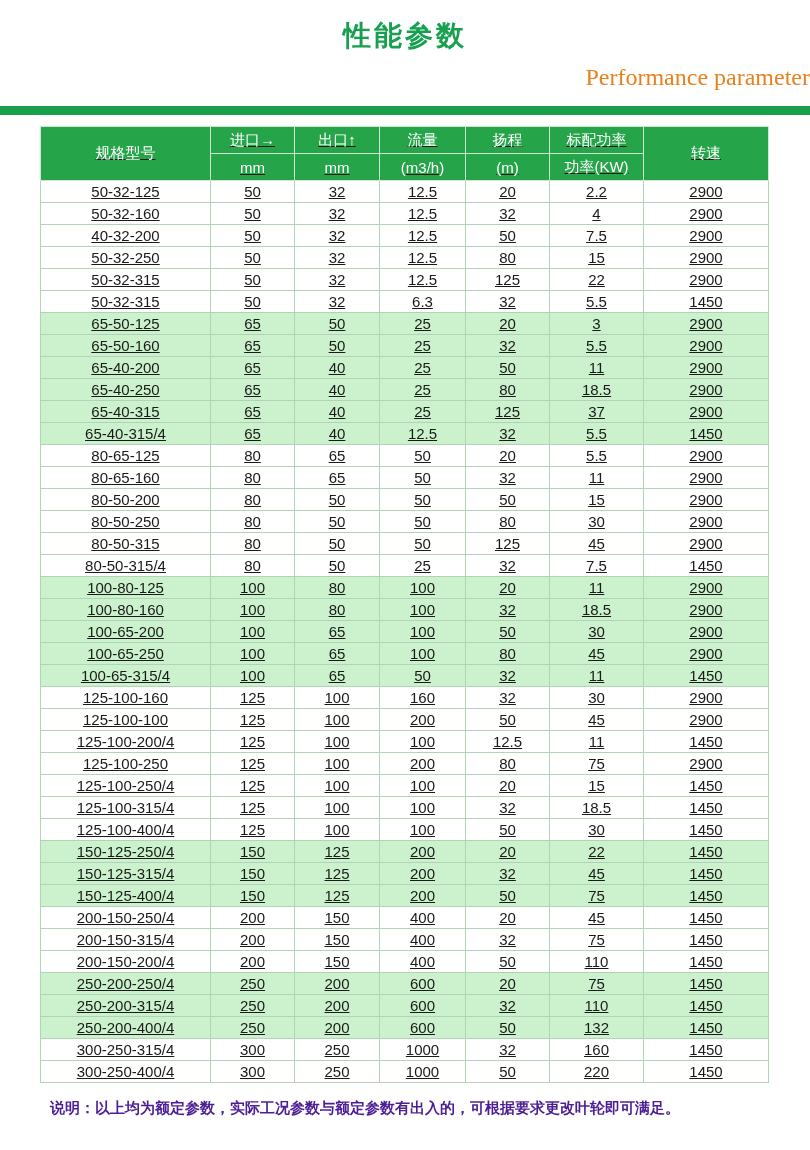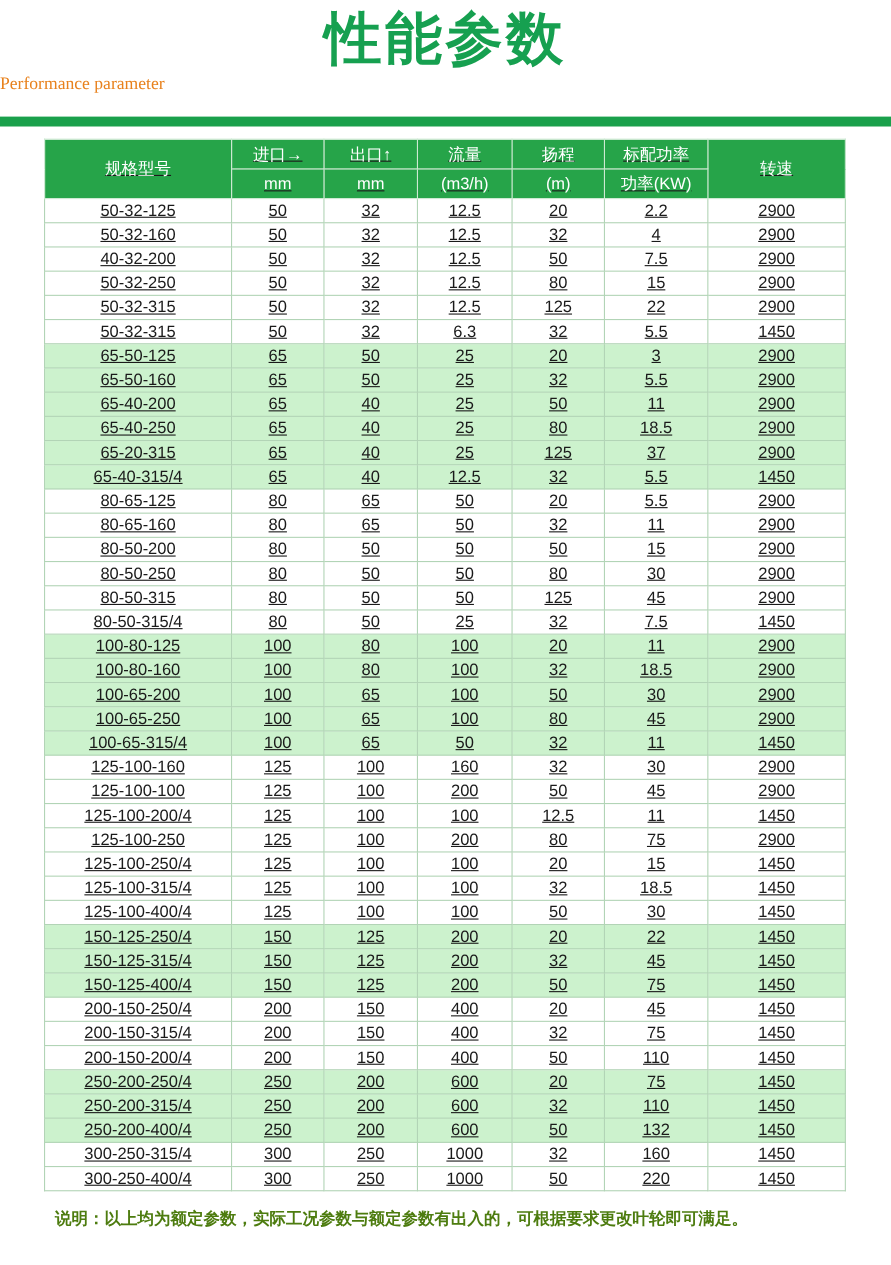--- a/index.html
+++ b/index.html
@@ -18,33 +18,34 @@
     width: 810px; height: 1150px;
     background: #ffffff;
     font-family: "Liberation Sans", sans-serif;
     color: var(--text-body);
     overflow: hidden;
   }
   .page-title {
     margin: 0;
     padding-top: 12px;
     text-align: center;
-    font-size: 52px;
+    font-size: 28px;
     line-height: 48px;
     font-weight: 700;
     letter-spacing: 3px;
     color: var(--green-title);
   }
   .page-subtitle {
     margin-top: 5px;
-    text-align: left;
-    font-size: 16px;
+    text-align: right;
+    font-size: 24px;
     line-height: 24px;
     color: var(--orange-subtitle);
     font-family: "Liberation Serif", serif;
+    padding-left: 28px;
   }
   .divider-bar {
     margin-top: 17px;
     height: 9px;
     width: 810px;
     background: var(--green-bar);
   }
   table.perf {
     border-collapse: collapse;
     table-layout: fixed;
@@ -75,21 +76,21 @@
     text-align: center;
     height: 22px;
     padding: 0;
     background: #ffffff;
   }
   table.perf tr.shaded td { background: var(--green-row); }
   .note {
     margin: 16px 0 0 50px;
     font-size: 15px;
     font-weight: 600;
-    color: #4d7c0f;
+    color: #4c1d95;
   }
 </style>
 </head>
 <body>
 
 <div>
 
   <h1 class="page-title">性能参数</h1>
   <div class="page-subtitle">Performance parameter</div>
   <div class="divider-bar"></div>
@@ -207,21 +208,21 @@
         <tr class="shaded">
           <td>65-40-250</td>
           <td>65</td>
           <td>40</td>
           <td>25</td>
           <td>80</td>
           <td>18.5</td>
           <td>2900</td>
         </tr>
         <tr class="shaded">
-          <td>65-20-315</td>
+          <td>65-40-315</td>
           <td>65</td>
           <td>40</td>
           <td>25</td>
           <td>125</td>
           <td>37</td>
           <td>2900</td>
         </tr>
         <tr class="shaded">
           <td>65-40-315/4</td>
           <td>65</td>

